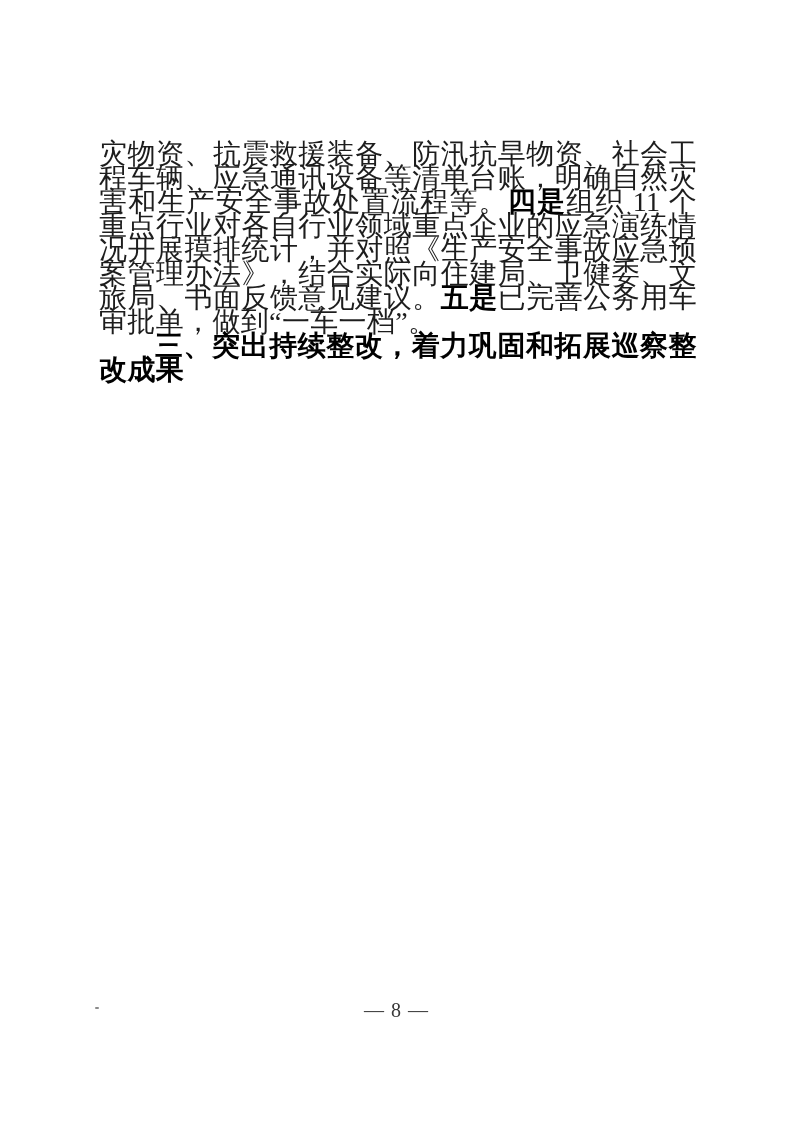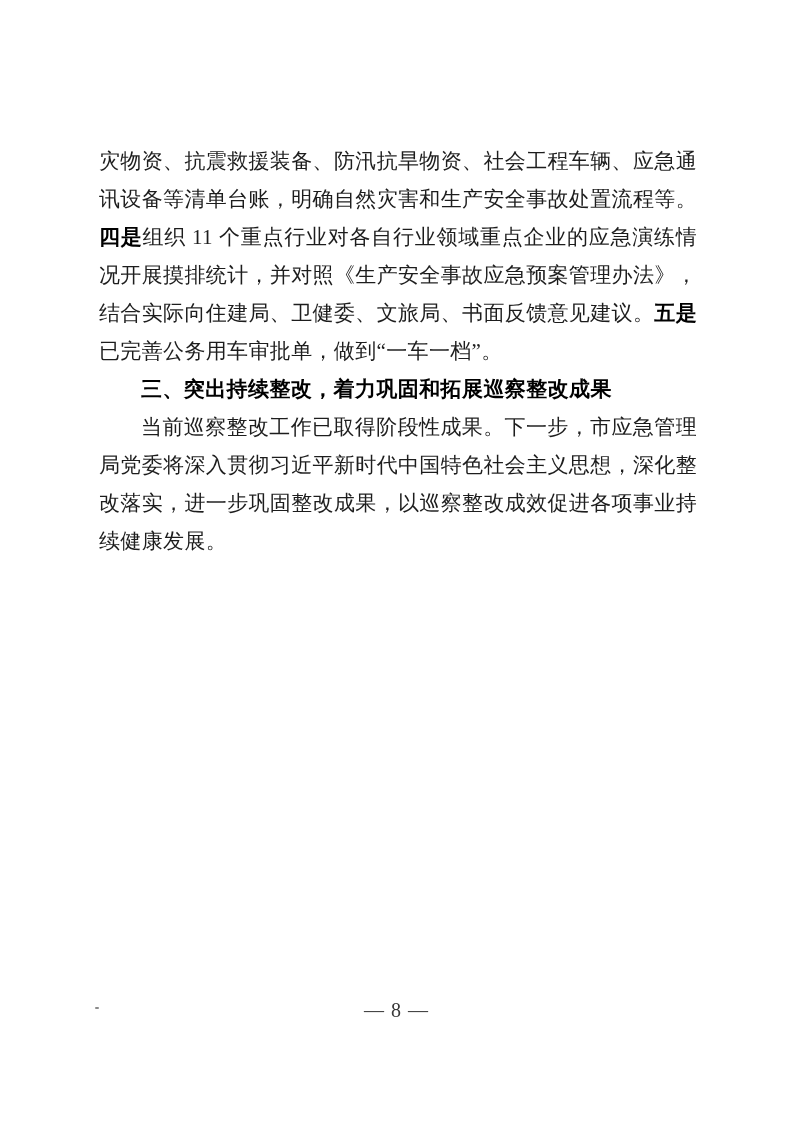--- a/index.html
+++ b/index.html
@@ -14,22 +14,22 @@
     background: #ffffff;
     overflow: hidden;
     font-family: "Liberation Serif", "DejaVu Serif", serif;
     color: #1d1d1d;
   }
   .textblock {
     position: absolute;
     left: 99px;
     top: 142px;
     width: 598px;
-    font-size: 21px;
-    line-height: 38px;
+    font-size: 28px;
+    line-height: 24px;
     letter-spacing: 0.35px;
     text-align: justify;
     text-justify: inter-ideograph;
   }
   .textblock p {
     margin: 0;
     padding: 0;
   }
   .indent {
     text-indent: 2em;
@@ -81,21 +81,20 @@
 <body>
 
 <div class="page">
 
   <div class="textblock">
 
     <p><span>灾物资、抗震救援装备、防汛抗旱物资、社会工程车辆、应急通讯设备等清单台账，明确自然灾害和生产安全事故处置流程等。</span><span class="bold">四是</span><span>组织 11 个重点行业对各自行业领域重点企业的应急演练情况开展摸排统计，并对照《生产安全事故应急预案管理办法》，结合实际向住建局、卫健委、文旅局、书面反馈意见建议。</span><span class="bold">五是</span><span>已完善公务用车审批单，做到“一车一档”。</span></p>
 
     <p class="heading">三、突出持续整改，着力巩固和拓展巡察整改成果</p>
 
-    <p class="indent">当前巡察整改工作已取得阶段性成果。下一步，市应急管理局党委将深入贯彻习近平新时代中国特色社会主义思想，深化整改落实，进一步巩固整改成果，以巡察整改成效促进各项事业持续健康发展。</p>
 
 
 
   </div>
 
   <div class="stray-mark"></div>
 
   <div class="footer">— 8 —</div>
 
 </div>

